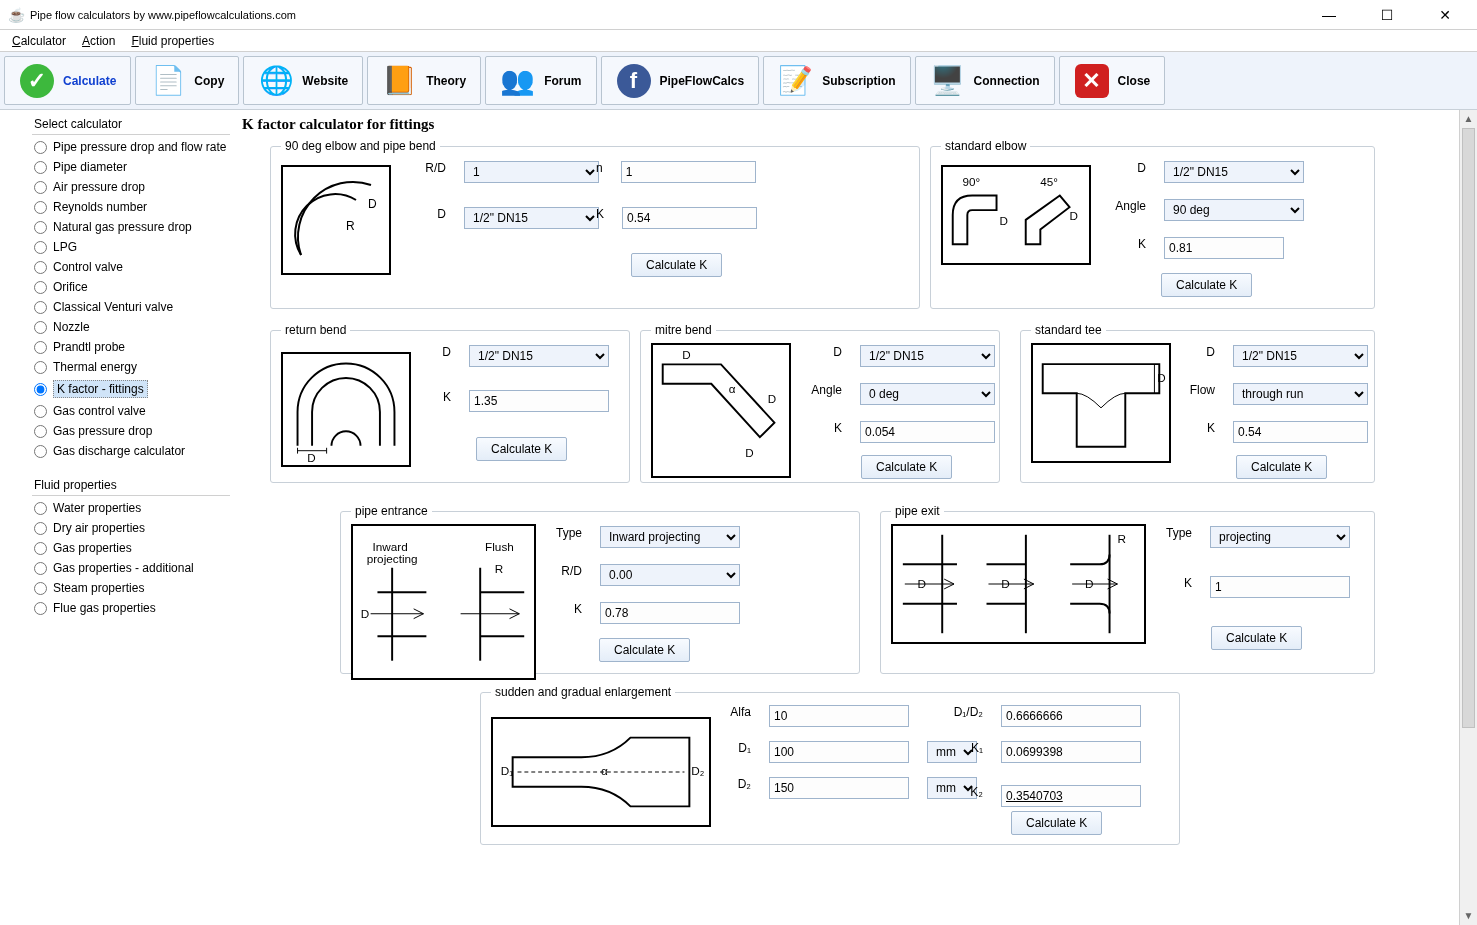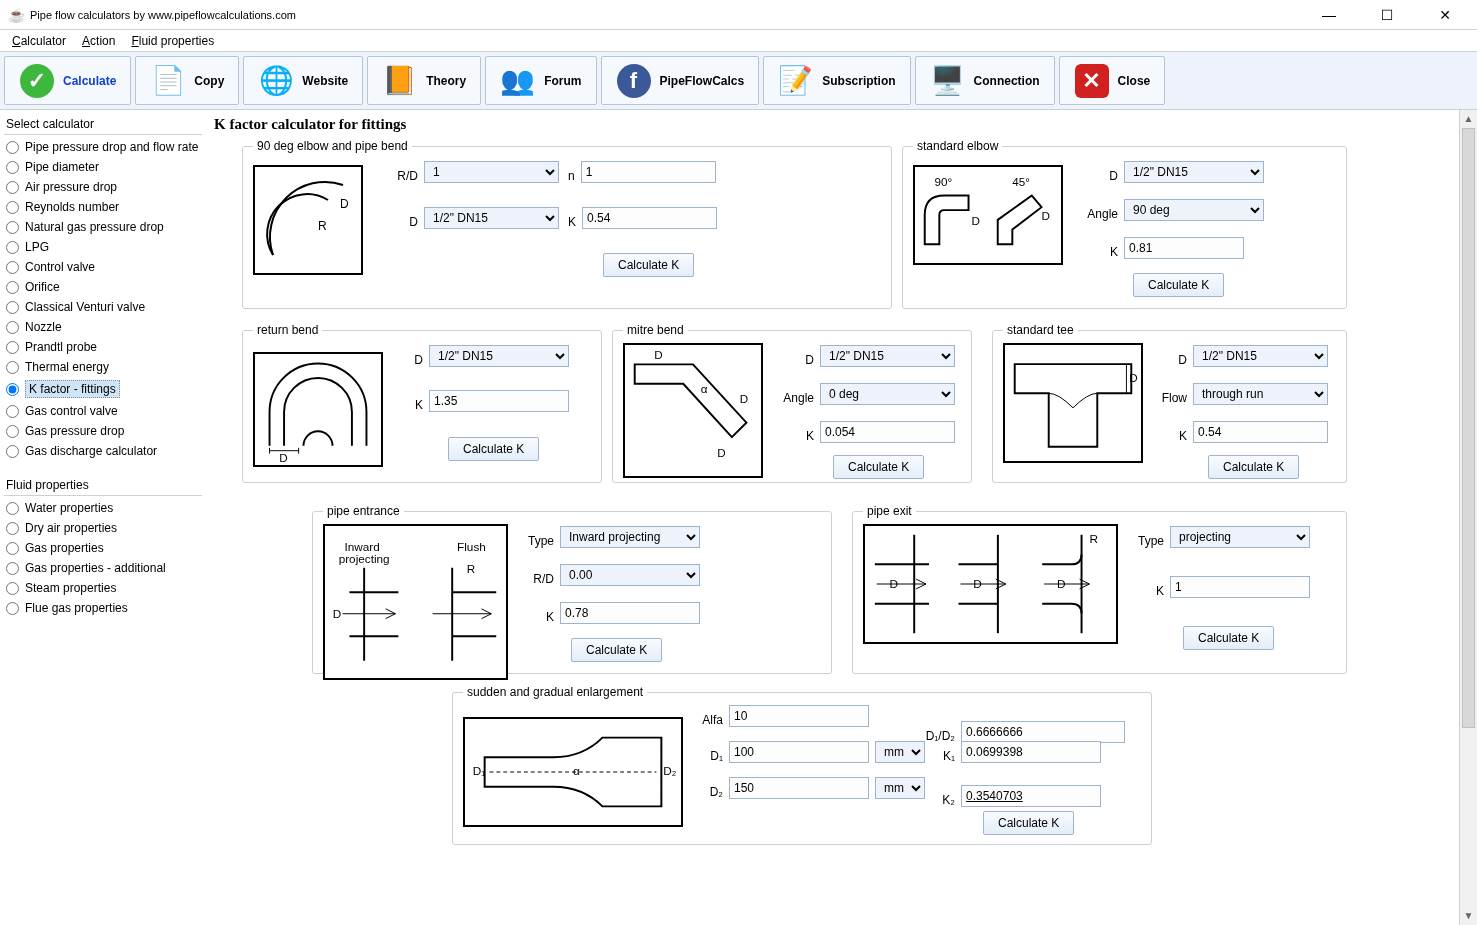--- a/index.html
+++ b/index.html
@@ -10,33 +10,33 @@
 .titlebar .winbtns { display: flex; gap: 18px; margin-right: 4px; }
 .titlebar .winbtn { width: 40px; text-align: center; font-size: 14px; cursor: default; }
 .menubar { height: 22px; background: #fff; display: flex; align-items: center; padding: 0 4px; border-bottom: 1px solid #d0d0d0; }
 .menubar .menu { padding: 2px 8px; cursor: default; }
 .menubar .menu u { text-decoration: underline; }
 .toolbar { height: 58px; background: #eef3fb; display: flex; align-items: stretch; padding: 4px; gap: 4px; border-bottom: 1px solid #c8d0d8; }
 .toolbutton { display: flex; align-items: center; gap: 8px; background: #f5f8fd; border: 1px solid #b8c4d0; padding: 4px 14px; cursor: default; border-radius: 2px; }
 .toolbutton .ticon { width: 36px; height: 36px; display: flex; align-items: center; justify-content: center; font-size: 28px; }
 .toolbutton .tlabel { font-weight: bold; font-size: 12px; }
 .toolbutton.calc .tlabel { color: #1040d0; }
-.content { flex: 1; display: flex; overflow: hidden; }
+.content { flex: 1; display: flex; overflow: hidden; padding-left: 28px; }
 .sidebar { width: 206px; background: #fff; padding: 4px; overflow-y: auto; }
 .sidehead { font-size: 12px; padding: 3px 2px; border-bottom: 1px solid #d0d0d0; margin-bottom: 2px; }
 .radiorow { display: flex; align-items: center; gap: 6px; padding: 3px 2px; cursor: default; }
 .radiorow input { margin: 0; }
 .radiorow.selected span { background: #d0e4f8; padding: 1px 3px; border: 1px dotted #888; }
 .main { flex: 1; display: flex; position: relative; }
 .mainscroll { flex: 1; overflow: hidden; padding: 4px 6px 4px 6px; }
 .maintitle { font-size: 15px; font-weight: bold; margin: 2px 0 4px 2px; font-family: Liberation Serif, serif; }
 fieldset { border: 1px solid #c8d0d8; border-radius: 3px; padding: 10px 10px 10px 10px; position: absolute; background: #fff; }
 legend { font-size: 12px; padding: 0 4px; }
 .diagram { border: 2px solid #000; background: #fff; display: flex; align-items: center; justify-content: center; position: absolute; }
-.fldrow { display: flex; align-items: flex-end; gap: 6px; position: absolute; }
+.fldrow { display: flex; align-items: flex-start; gap: 18px; position: absolute; }
 .lbl { font-size: 12px; text-align: right; }
 select, input[type=text] { border: 1px solid #9fb4cc; background: #fdfdfd; height: 22px; padding: 2px 4px; font-size: 12px; }
 select { background: #eef3fb; }
 .kbutton { background: linear-gradient(#f8fbff,#e4edf8); border: 1px solid #9fb4cc; padding: 4px 14px; font-size: 12px; font-weight: normal; cursor: default; position: absolute; border-radius: 2px; }
 .vscroll { width: 18px; background: #f0f0f0; border-left: 1px solid #d0d0d0; position: relative; }
 .vscroll .thumb { position: absolute; left: 2px; right: 2px; top: 18px; height: 600px; background: #d8d8d8; border: 1px solid #c0c0c0; }
 .vscroll .arrow { position:absolute; left:0; right:0; height:18px; text-align:center; font-size:10px; line-height:18px; color:#666; }
 .vscroll .arrow.up { top:0; } .vscroll .arrow.dn { bottom:0; }
 
 .ic-check { width:34px;height:34px;border-radius:50%;background:#3db83d;color:#fff;display:flex;align-items:center;justify-content:center;font-size:22px;font-weight:bold; }
@@ -432,21 +432,21 @@
                 <text x="110" y="58" font-size="16">α</text>
                 <path d="M25 55 L195 55" stroke="#000" stroke-dasharray="4 3"></path>
               </svg>
           </div>
           <div class="fldrow" style="left:240px; top:6px;">
               <span class="lbl" style="width:30px">Alfa</span>
               <input type="text" style="width: 140px;" value="10">
             </div>
           <div class="fldrow" style="left:460px; top:6px;">
               <span class="lbl" style="width:42px">D₁/D₂</span>
-              <input type="text" style="width: 164px; margin-top: 16px;" value="0.6666666">
+              <input type="text" style="width: 140px;" value="0.6666666">
             </div>
           <div class="fldrow" style="left:240px; top:42px;">
               <span class="lbl" style="width:30px">D₁</span>
               <input type="text" style="width: 140px;" value="100">
               <select style="width:50px"><option>mm</option></select>
             </div>
           <div class="fldrow" style="left:480px; top:42px;">
               <span class="lbl" style="width:22px">K₁</span>
               <input type="text" style="width: 140px;" value="0.0699398">
             </div>

